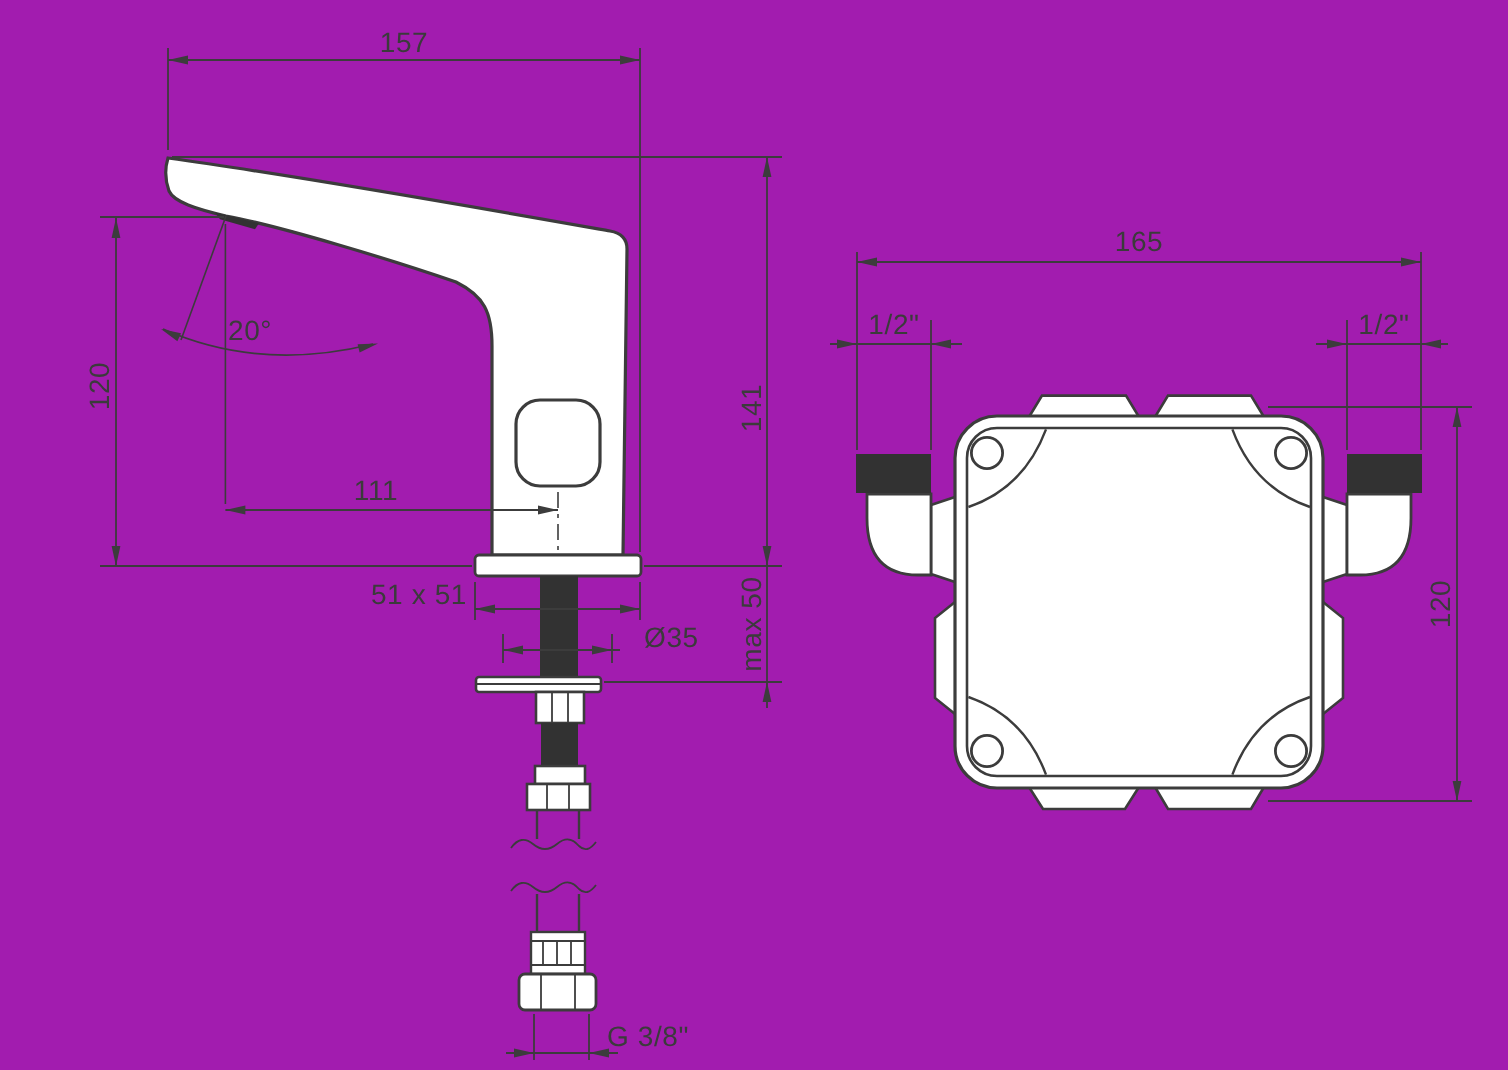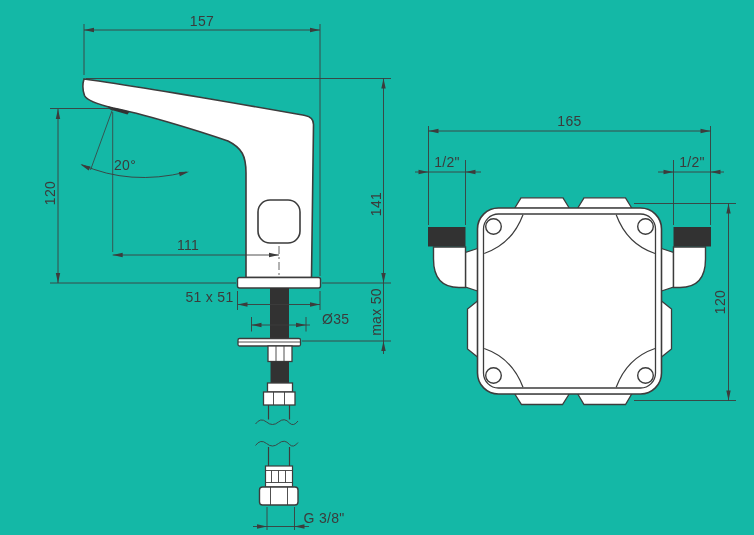--- a/index.html
+++ b/index.html
@@ -1,16 +1,16 @@
 <!DOCTYPE html>
 <html><head>
 <meta charset="utf-8">
 <style>
   html,body{margin:0;padding:0;background:#ffffff;}
-  .canvas{position:relative;width:754px;height:535px;background:#14b8a6;overflow:hidden;
+  .canvas{position:relative;width:754px;height:535px;background:#a21caf;overflow:hidden;
           font-family:"Liberation Sans", sans-serif;}
   svg text{font-family:"Liberation Sans", sans-serif;font-size:14px;fill:#3b3b3b;letter-spacing:.3px;}
 </style>
 </head>
 <body>
 
 <div class="canvas">
 <svg width="754" height="535" viewBox="0 0 754 535">
 
   <g stroke="#3c3c3c" fill="none">

